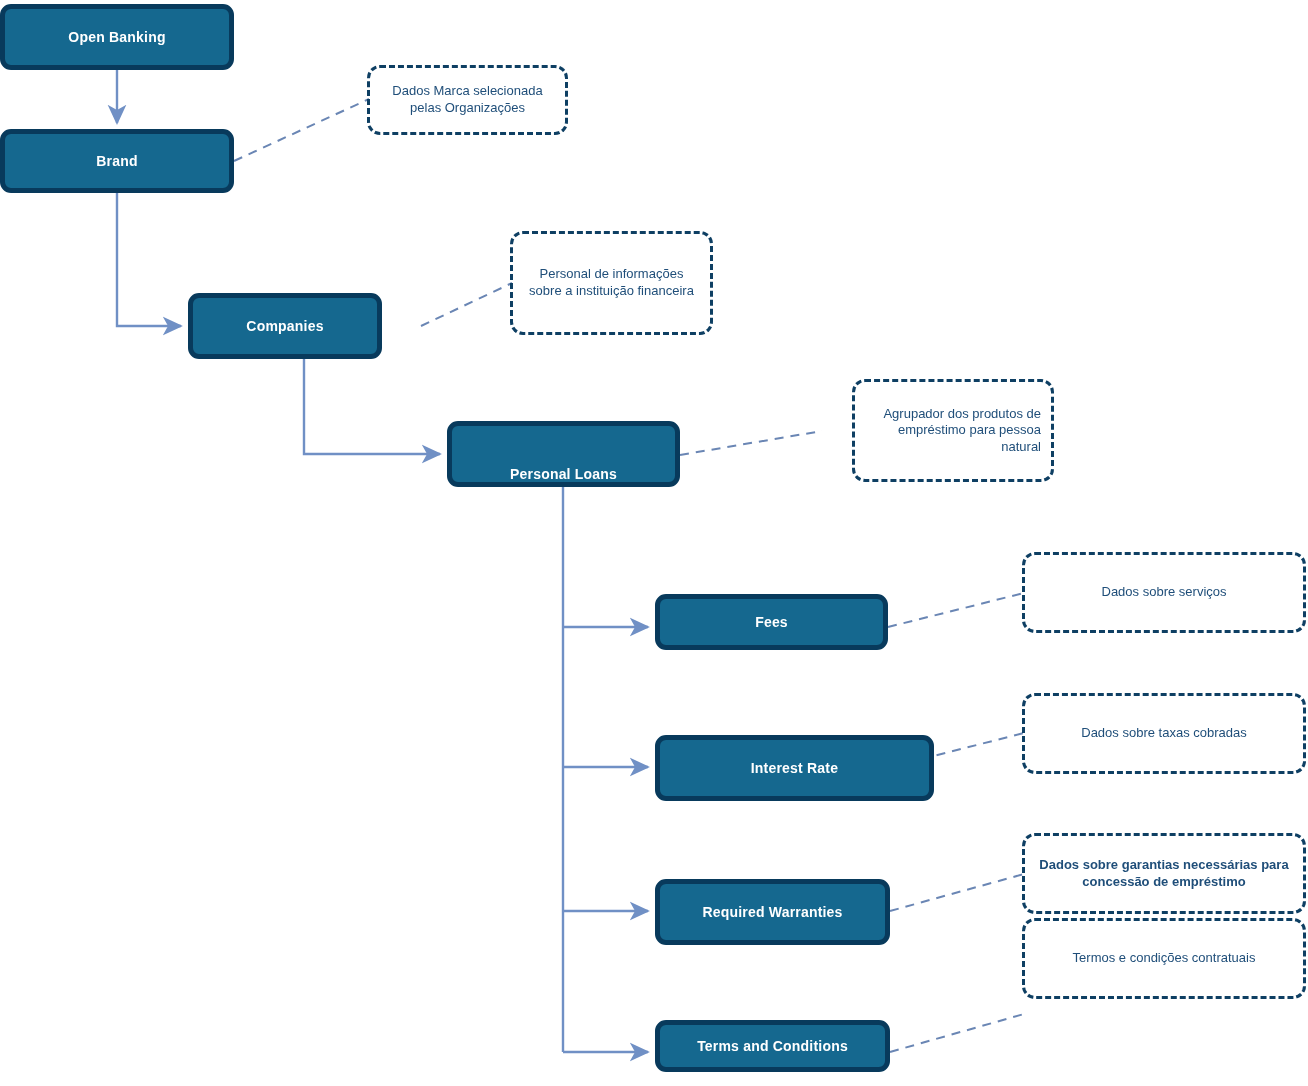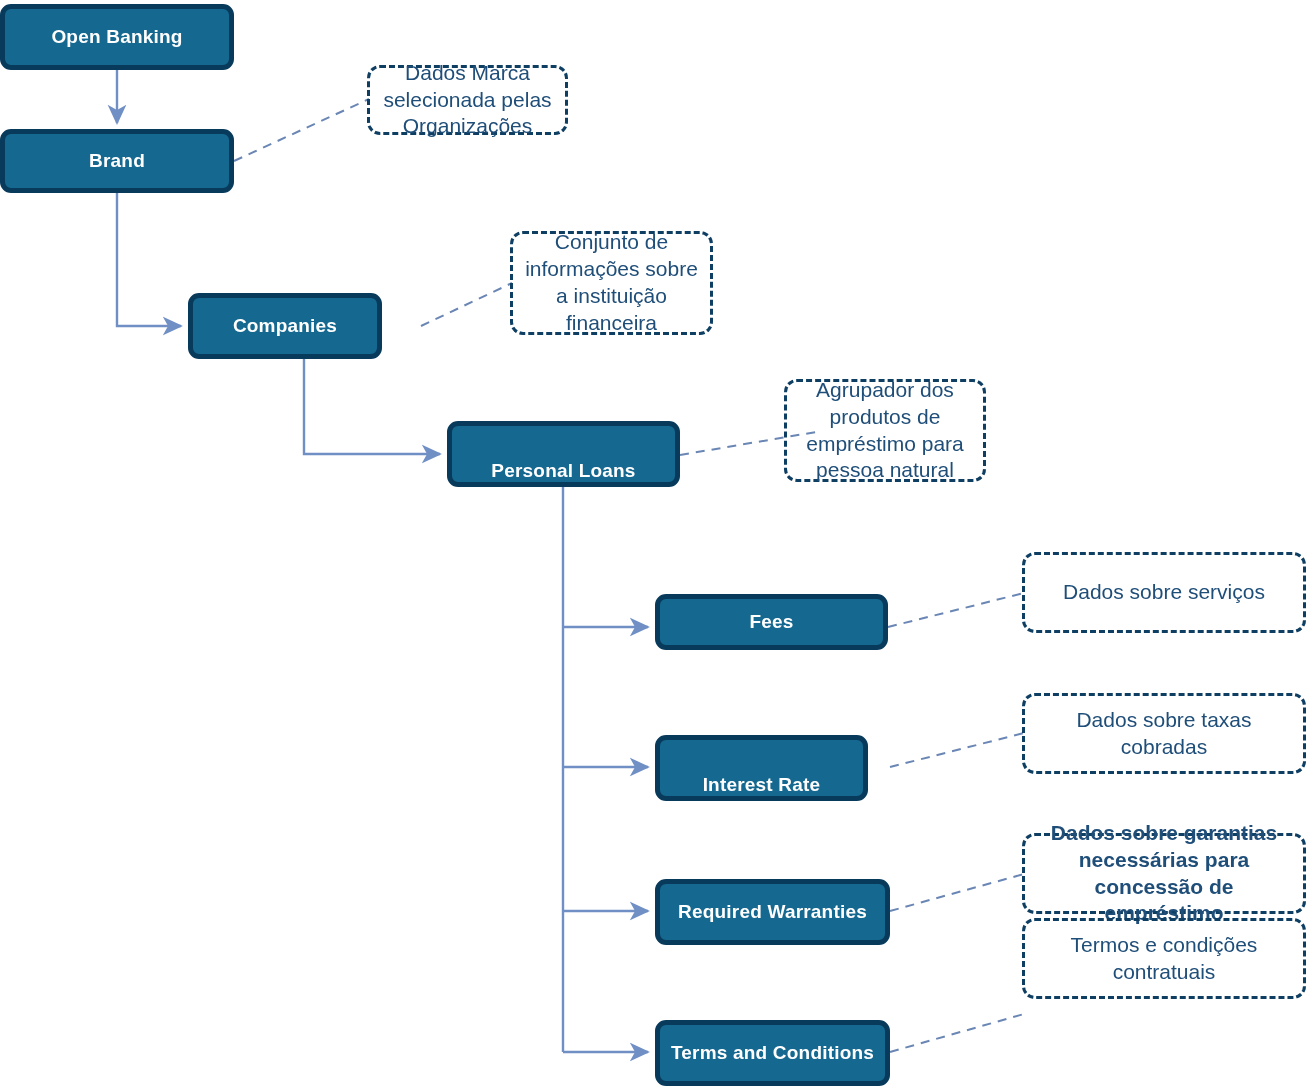--- a/index.html
+++ b/index.html
@@ -29,38 +29,38 @@
     position: absolute;
     box-sizing: border-box;
     background: #15688F;
     border: 5px solid #083A5C;
     border-radius: 11px;
     color: #ffffff;
     display: flex;
     align-items: center;
     justify-content: center;
     text-align: center;
-    font-size: 19px;
+    font-size: 14px;
     font-weight: bold;
     letter-spacing: 0.2px;
     line-height: 1.15;
     z-index: 3;
   }
   .note {
     position: absolute;
     box-sizing: border-box;
     background: transparent;
     border: 3px dashed #0E3F63;
     border-radius: 13px;
     color: #1F4E79;
     display: flex;
     align-items: center;
     justify-content: center;
     text-align: center;
-    font-size: 21px;
+    font-size: 13px;
     font-weight: normal;
     line-height: 1.28;
     padding: 4px 10px;
     z-index: 2;
   }
 </style>
 </head>
 <body>
 
 <div id="canvas">
@@ -137,41 +137,41 @@
   </div>
 
   <div class="node" style="left:447px; top:421px; width:233px; height:66px;align-items:flex-end;">
     <span>Personal Loans</span>
   </div>
 
   <div class="node" style="left:655px; top:594px; width:233px; height:56px;">
     <span>Fees</span>
   </div>
 
-  <div class="node" style="left:655px; top:735px; width:213px; height:66px;align-items:flex-end;">
+  <div class="node" style="left:655px; top:735px; width:279px; height:66px;">
     <span>Interest Rate</span>
   </div>
 
   <div class="node" style="left:655px; top:879px; width:235px; height:66px;">
     <span>Required Warranties</span>
   </div>
 
-  <div class="node" style="left:655px; top:1020px; width:235px; height:66px;">
+  <div class="node" style="left:655px; top:1020px; width:235px; height:52px;">
     <span>Terms and Conditions</span>
   </div>
 
   <div class="note" style="left:367px; top:65px; width:201px; height:70px;">
     <span>Dados Marca selecionada pelas Organizações</span>
   </div>
 
   <div class="note" style="left:510px; top:231px; width:203px; height:104px;">
-    <span>Conjunto de informações sobre a instituição financeira</span>
+    <span>Personal de informações sobre a instituição financeira</span>
   </div>
 
-  <div class="note" style="left:784px; top:379px; width:202px; height:103px;">
+  <div class="note" style="left:852px; top:379px; width:202px; height:103px;text-align:right;">
     <span>Agrupador dos produtos de empréstimo para pessoa natural</span>
   </div>
 
   <div class="note" style="left:1022px; top:552px; width:284px; height:81px;">
     <span>Dados sobre serviços</span>
   </div>
 
   <div class="note" style="left:1022px; top:693px; width:284px; height:81px;">
     <span>Dados sobre taxas cobradas</span>
   </div>

